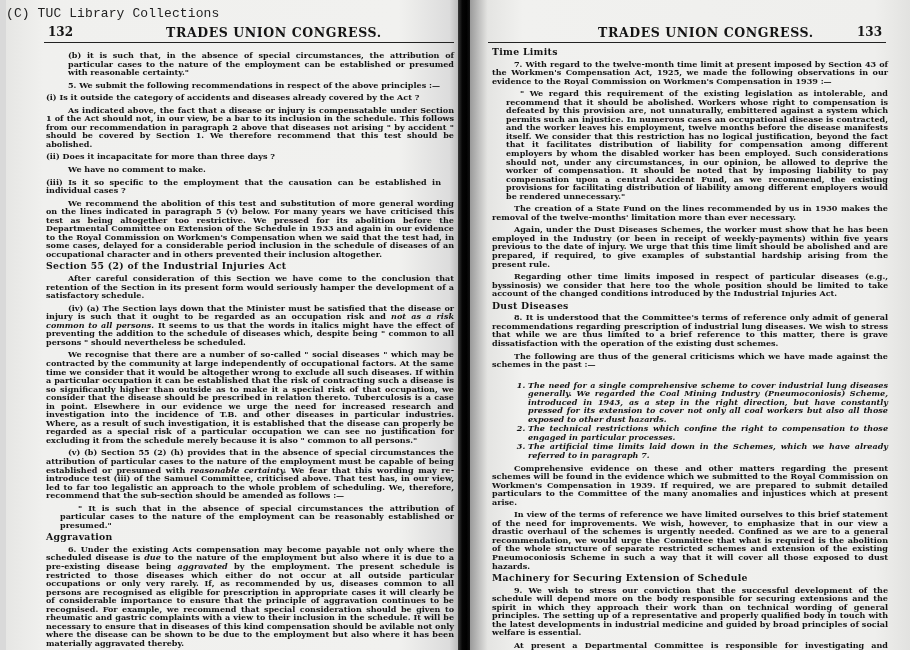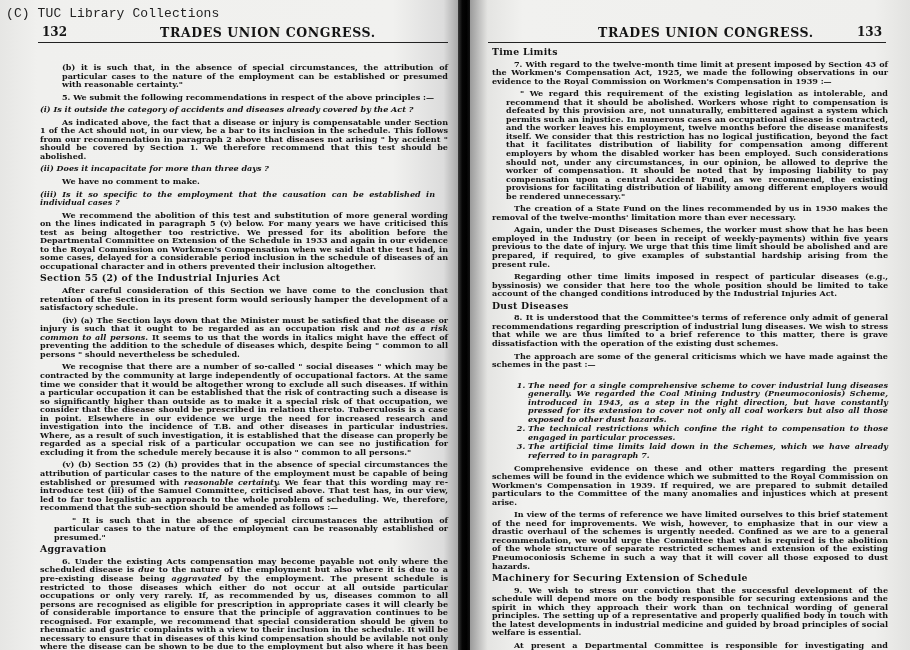--- a/index.html
+++ b/index.html
@@ -6,21 +6,21 @@
   body {
     width:910px; height:650px; overflow:hidden; position:relative;
     background:#d9d9d9;
     font-family:"DejaVu Serif", serif;
     color:#141414;
   }
   .page {
     position:absolute; top:0; height:650px; box-sizing:border-box;
     background:#efefed;
   }
-  .page.left { left:0; width:462px; background:linear-gradient(90deg,#e6e6e4 0%,#f0f0ee 8%,#f1f1ef 85%,#dcdcdc 96%,#9a9a9a 100%);padding-left:22px; }
+  .page.left { left:6px; width:462px; background:linear-gradient(90deg,#e6e6e4 0%,#f0f0ee 8%,#f1f1ef 85%,#dcdcdc 96%,#9a9a9a 100%);padding-left:22px; }
   .page.right { left:470px; width:440px; background:linear-gradient(90deg,#9a9a9a 0%,#e4e4e2 4%,#f1f1ef 12%,#efefed 92%,#e2e2e0 100%); }
   .spine {
     position:absolute; left:458px; top:0; width:14px; height:650px;
     background:linear-gradient(90deg,#3a3a3a 0%,#050505 30%,#000 60%,#1a1a1a 100%);
   }
   .watermark {
     position:absolute; left:6px; top:6px;
     font-family:Liberation Mono, monospace; font-size:13px; color:#222;
     letter-spacing:0.1px;
   }
@@ -39,22 +39,22 @@
   .right .rtitle { left:110px; }
 
   .body {
     position:absolute; font-size:8.05px; line-height:8.55px;
     text-align:justify; font-weight:bold;
   }
   .left .body { left:40px; top:51px; width:408px; }
   .right .body { left:22px; top:44px; width:396px; }
   .p { margin:0 0 4px 0; text-indent:22px; }
   .quote { margin:0 0 4px 0; padding-left:20px; text-indent:0; }
-  .q { margin:0 13px 4px 0; font-style:italic; text-indent:0; }
-  .sub { margin:12px 0 4px 22px; text-indent:0; }
+  .q { margin:0 13px 4px 0; text-indent:0; }
+  .sub { margin:0 0 4px 22px; text-indent:0; }
   h3 { margin:4px 0 3px 0; font-size:9.3px; font-weight:bold; letter-spacing:0.3px; }
   ol.crit { margin:12px 0 4px 0; padding-left:36px; font-style:italic; }
   ol.crit li { margin:0 0 1px 0; }
   em { font-style:italic; }
 </style>
 </head>
 <body>
 
 <div class="page left">
   <div class="running-head">
@@ -90,21 +90,21 @@
   </div>
   <div class="body">
     <h3>Time Limits</h3>
     <p class="p">7. With regard to the twelve-month time limit at present imposed by Section 43 of the Workmen's Compensation Act, 1925, we made the following observations in our evidence to the Royal Commission on Workmen's Compensation in 1939 :—</p>
     <p class="quote" style="padding-left:14px;text-indent:14px;">" We regard this requirement of the existing legislation as intolerable, and recommend that it should be abolished. Workers whose right to compensation is defeated by this provision are, not unnaturally, embittered against a system which permits such an injustice. In numerous cases an occupational disease is contracted, and the worker leaves his employment, twelve months before the disease manifests itself. We consider that this restriction has no logical justification, beyond the fact that it facilitates distribution of liability for compensation among different employers by whom the disabled worker has been employed. Such considerations should not, under any circumstances, in our opinion, be allowed to deprive the worker of compensation. It should be noted that by imposing liability to pay compensation upon a central Accident Fund, as we recommend, the existing provisions for facilitating distribution of liability among different employers would be rendered unnecessary."</p>
     <p class="p">The creation of a State Fund on the lines recommended by us in 1930 makes the removal of the twelve-months' limitation more than ever necessary.</p>
     <p class="p">Again, under the Dust Diseases Schemes, the worker must show that he has been employed in the Industry (or been in receipt of weekly-payments) within five years previous to the date of injury. We urge that this time limit should be abolished and are prepared, if required, to give examples of substantial hardship arising from the present rule.</p>
     <p class="p">Regarding other time limits imposed in respect of particular diseases (e.g., byssinosis) we consider that here too the whole position should be limited to take account of the changed conditions introduced by the Industrial Injuries Act.</p>
     <h3>Dust Diseases</h3>
     <p class="p">8. It is understood that the Committee's terms of reference only admit of general recommendations regarding prescription of industrial lung diseases. We wish to stress that while we are thus limited to a brief reference to this matter, there is grave dissatisfaction with the operation of the existing dust schemes.</p>
-    <p class="p">The approach are some of the general criticisms which we have made against the schemes in the past :—</p>
+    <p class="p">The following are thus of the general criticisms which we have made against the schemes in the past :—</p>
     <ol class="crit">
       <li>The need for a single comprehensive scheme to cover industrial lung diseases generally. We regarded the Coal Mining Industry (Pneumoconiosis) Scheme, introduced in 1943, as a step in the right direction, but have constantly pressed for its extension to cover not only all coal workers but also all those exposed to other dust hazards.</li>
       <li>The technical restrictions which confine the right to compensation to those engaged in particular processes.</li>
       <li>The artificial time limits laid down in the Schemes, which we have already referred to in paragraph 7.</li>
     </ol>
     <p class="p">Comprehensive evidence on these and other matters regarding the present schemes will be found in the evidence which we submitted to the Royal Commission on Workmen's Compensation in 1939. If required, we are prepared to submit detailed particulars to the Committee of the many anomalies and injustices which at present arise.</p>
     <p class="p">In view of the terms of reference we have limited ourselves to this brief statement of the need for improvements. We wish, however, to emphasize that in our view a drastic overhaul of the schemes is urgently needed. Confined as we are to a general recommendation, we would urge the Committee that what is required is the abolition of the whole structure of separate restricted schemes and extension of the existing Pneumoconiosis Scheme in such a way that it will cover all those exposed to dust hazards.</p>
     <h3>Machinery for Securing Extension of Schedule</h3>
     <p class="p">9. We wish to stress our conviction that the successful development of the schedule will depend more on the body responsible for securing extensions and the spirit in which they approach their work than on technical wording of general principles. The setting up of a representative and properly qualified body in touch with the latest developments in industrial medicine and guided by broad principles of social welfare is essential.</p>
     <p class="p"><span>At present a Departmental Committee is responsible for investigating and advising upon every proposed extension. The Committee consists of a consultant physician (Chairman), a County Court Judge and Departmental officials. In our view the composition of the Committee should be broadened to include representatives of industry with practical experience of industrial disease. Our experience in the past has been that the Committee has been altogether too restrictive in its approach and we </span></p>

